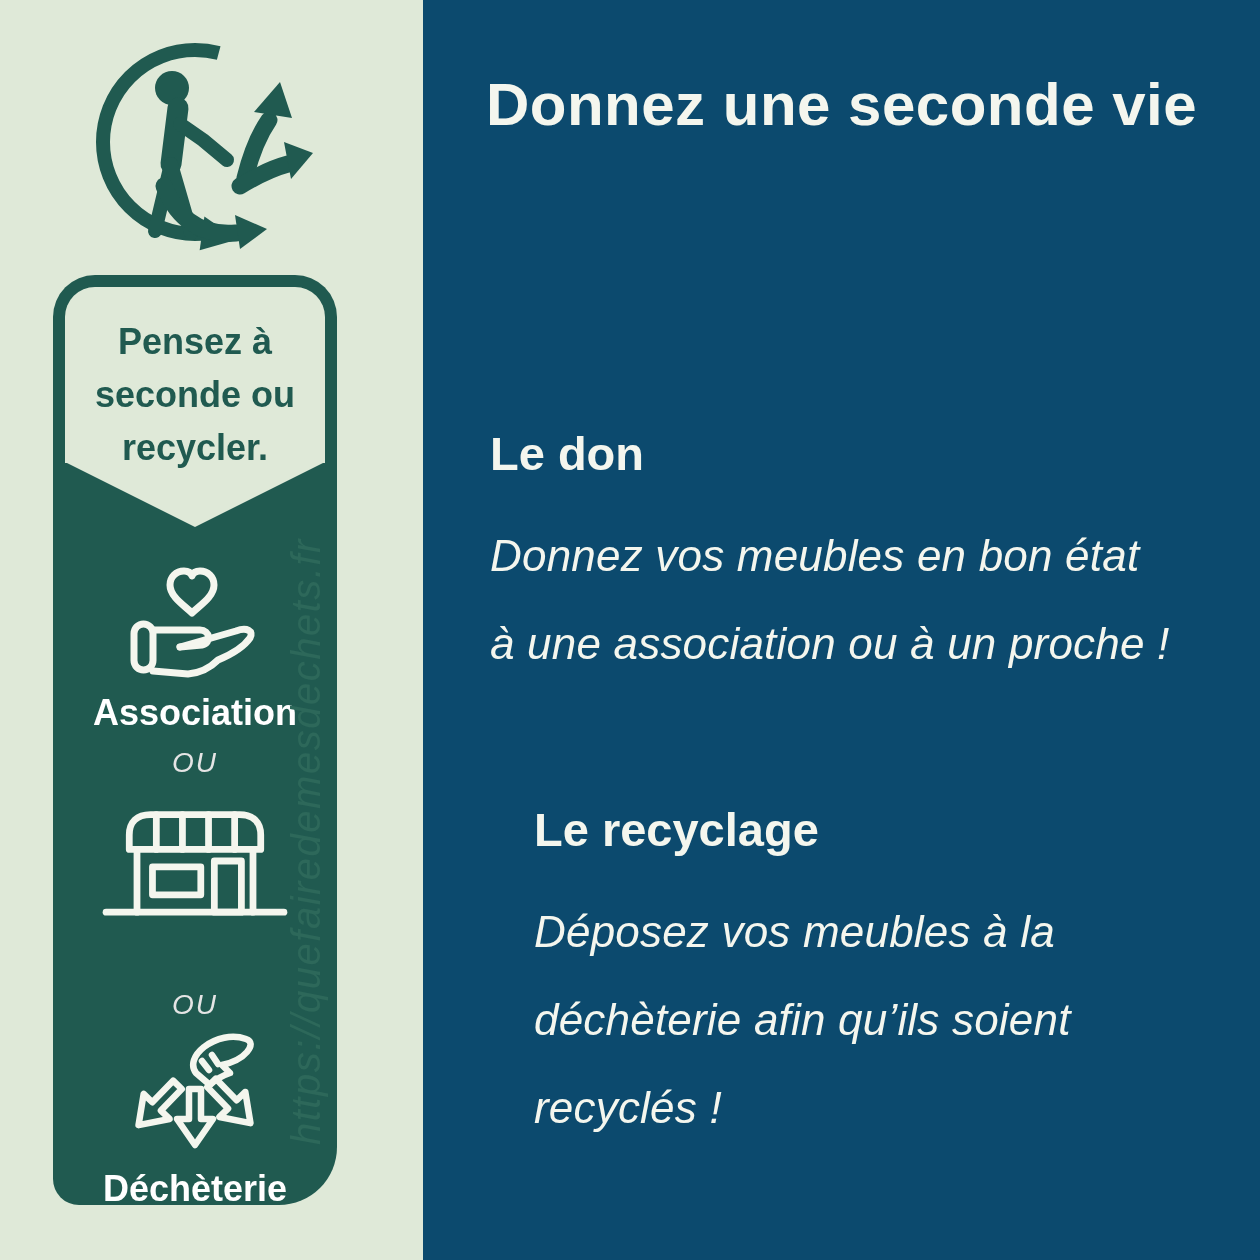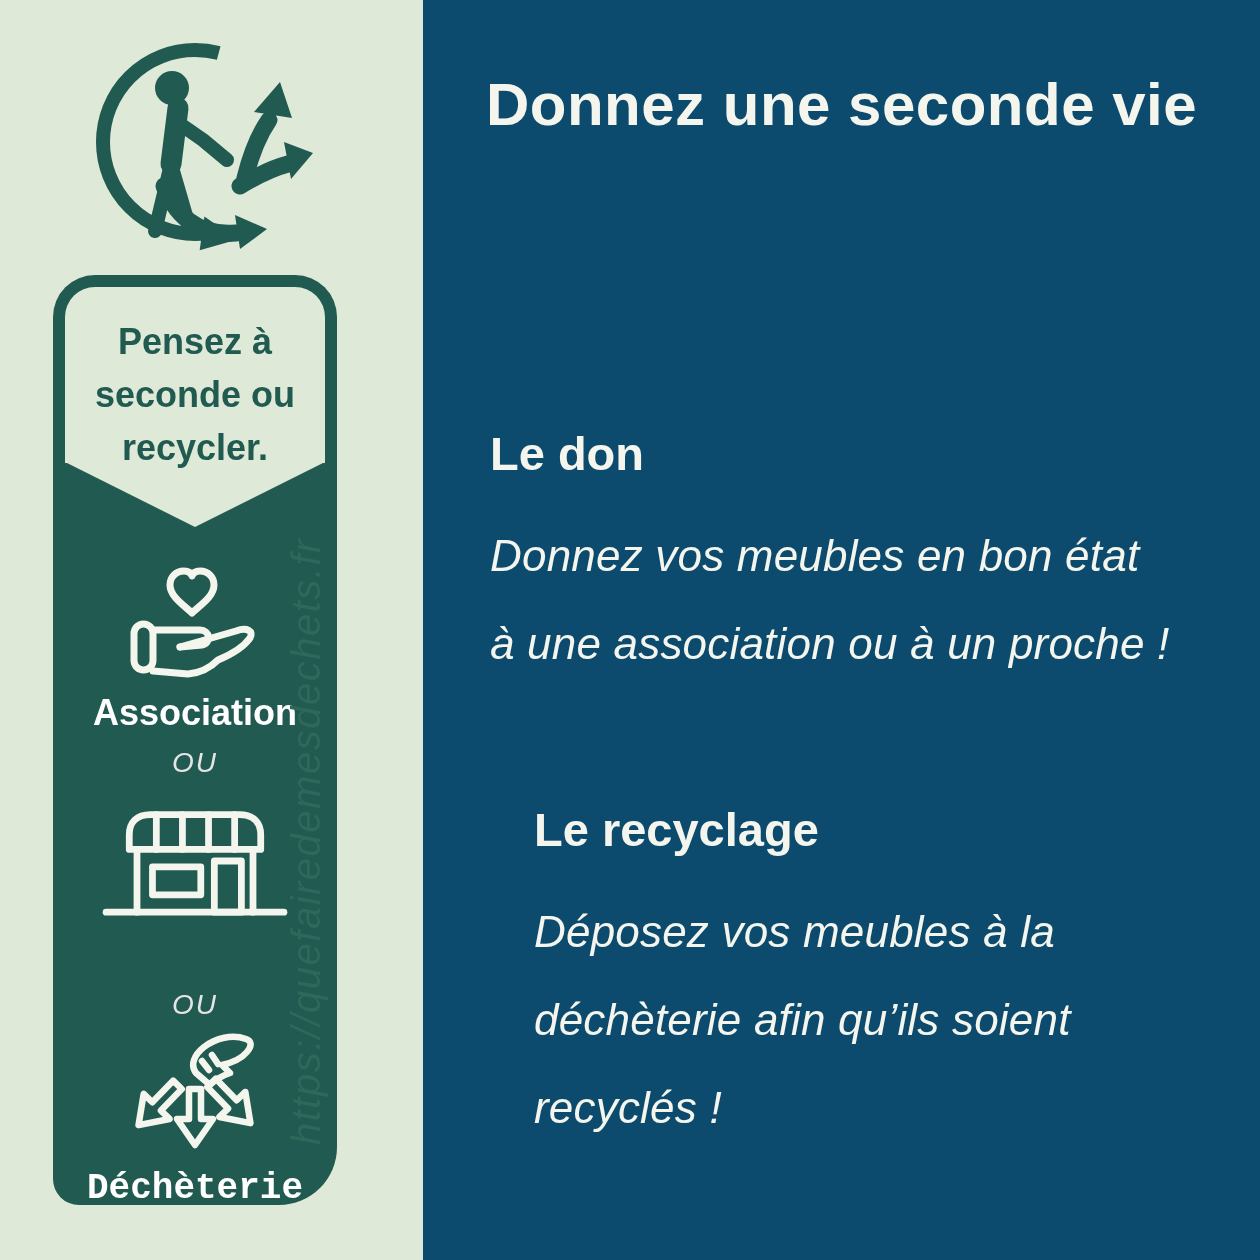--- a/index.html
+++ b/index.html
@@ -143,21 +143,21 @@
           <path d="M61,56 V86 H49 L67,112 L85,86 H73 V56 Z"></path>
           <g transform="translate(-37,-12) rotate(44 67 84)">
             <path d="M61,56 V86 H49 L67,112 L85,86 H73 V56 Z"></path>
           </g>
           <g transform="translate(36,-14) rotate(-44 67 84)">
             <path d="M61,56 V86 H49 L67,112 L85,86 H73 V56 Z"></path>
           </g>
         </g>
       </svg>
     </div>
-    <div class="ribbon-item ribbon-label" style="top:892px;font-family:Liberation Mono, monospace;">Déchèterie</div>
+    <div class="ribbon-item ribbon-label" style="top:892px;">Déchèterie</div>
   </div>
 
   <div class="url-wrap">
     <div class="url-text">https://quefairedemesdechets.fr</div>
   </div>
 
   <div class="right-panel">
     <div class="page-title">
       <div>Donnez une seconde vie</div>
     </div>

